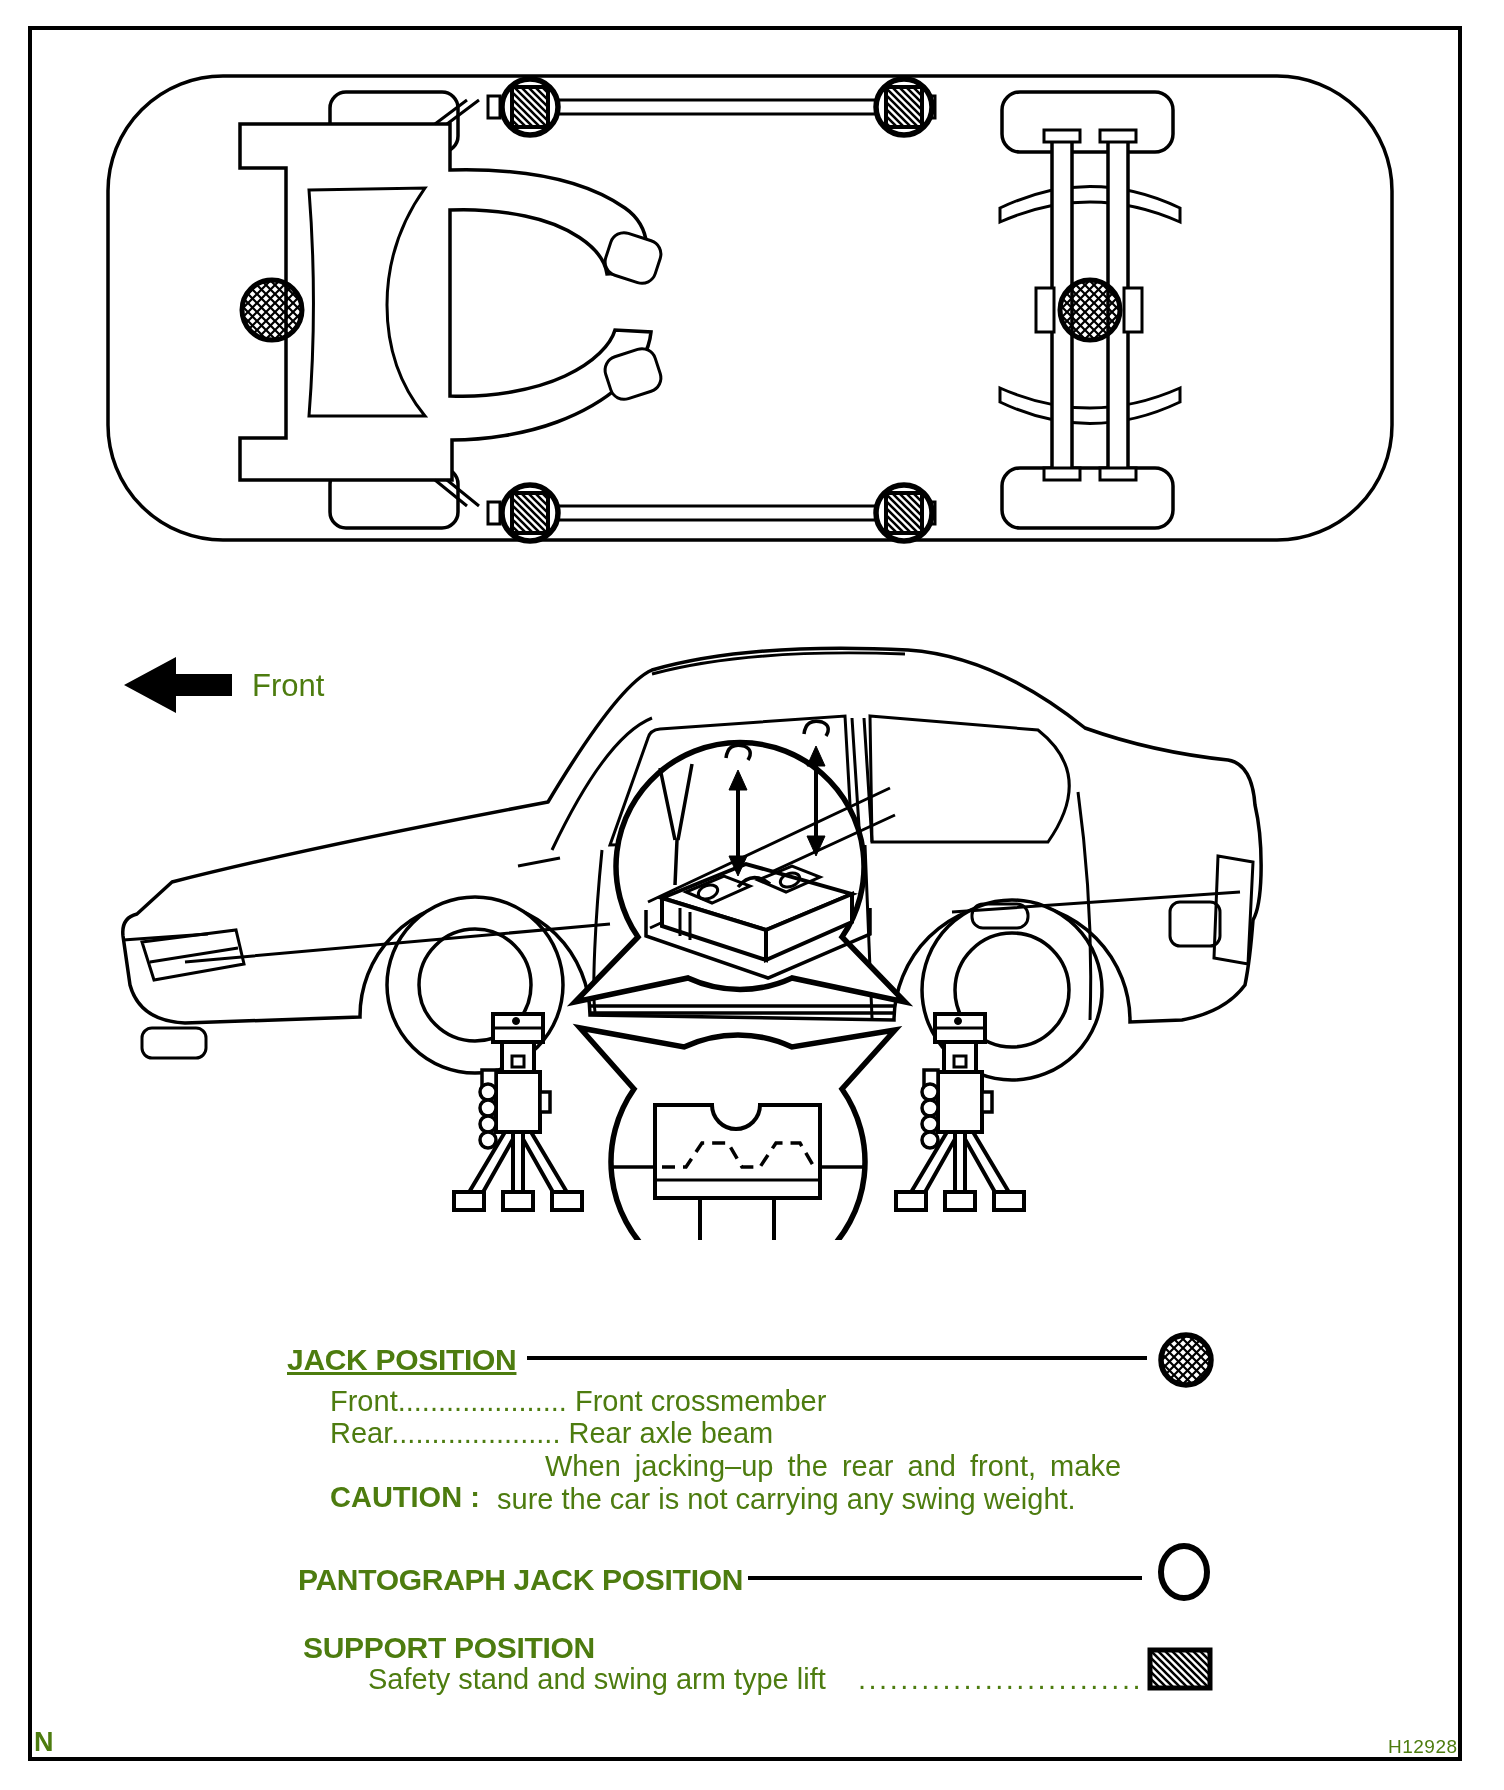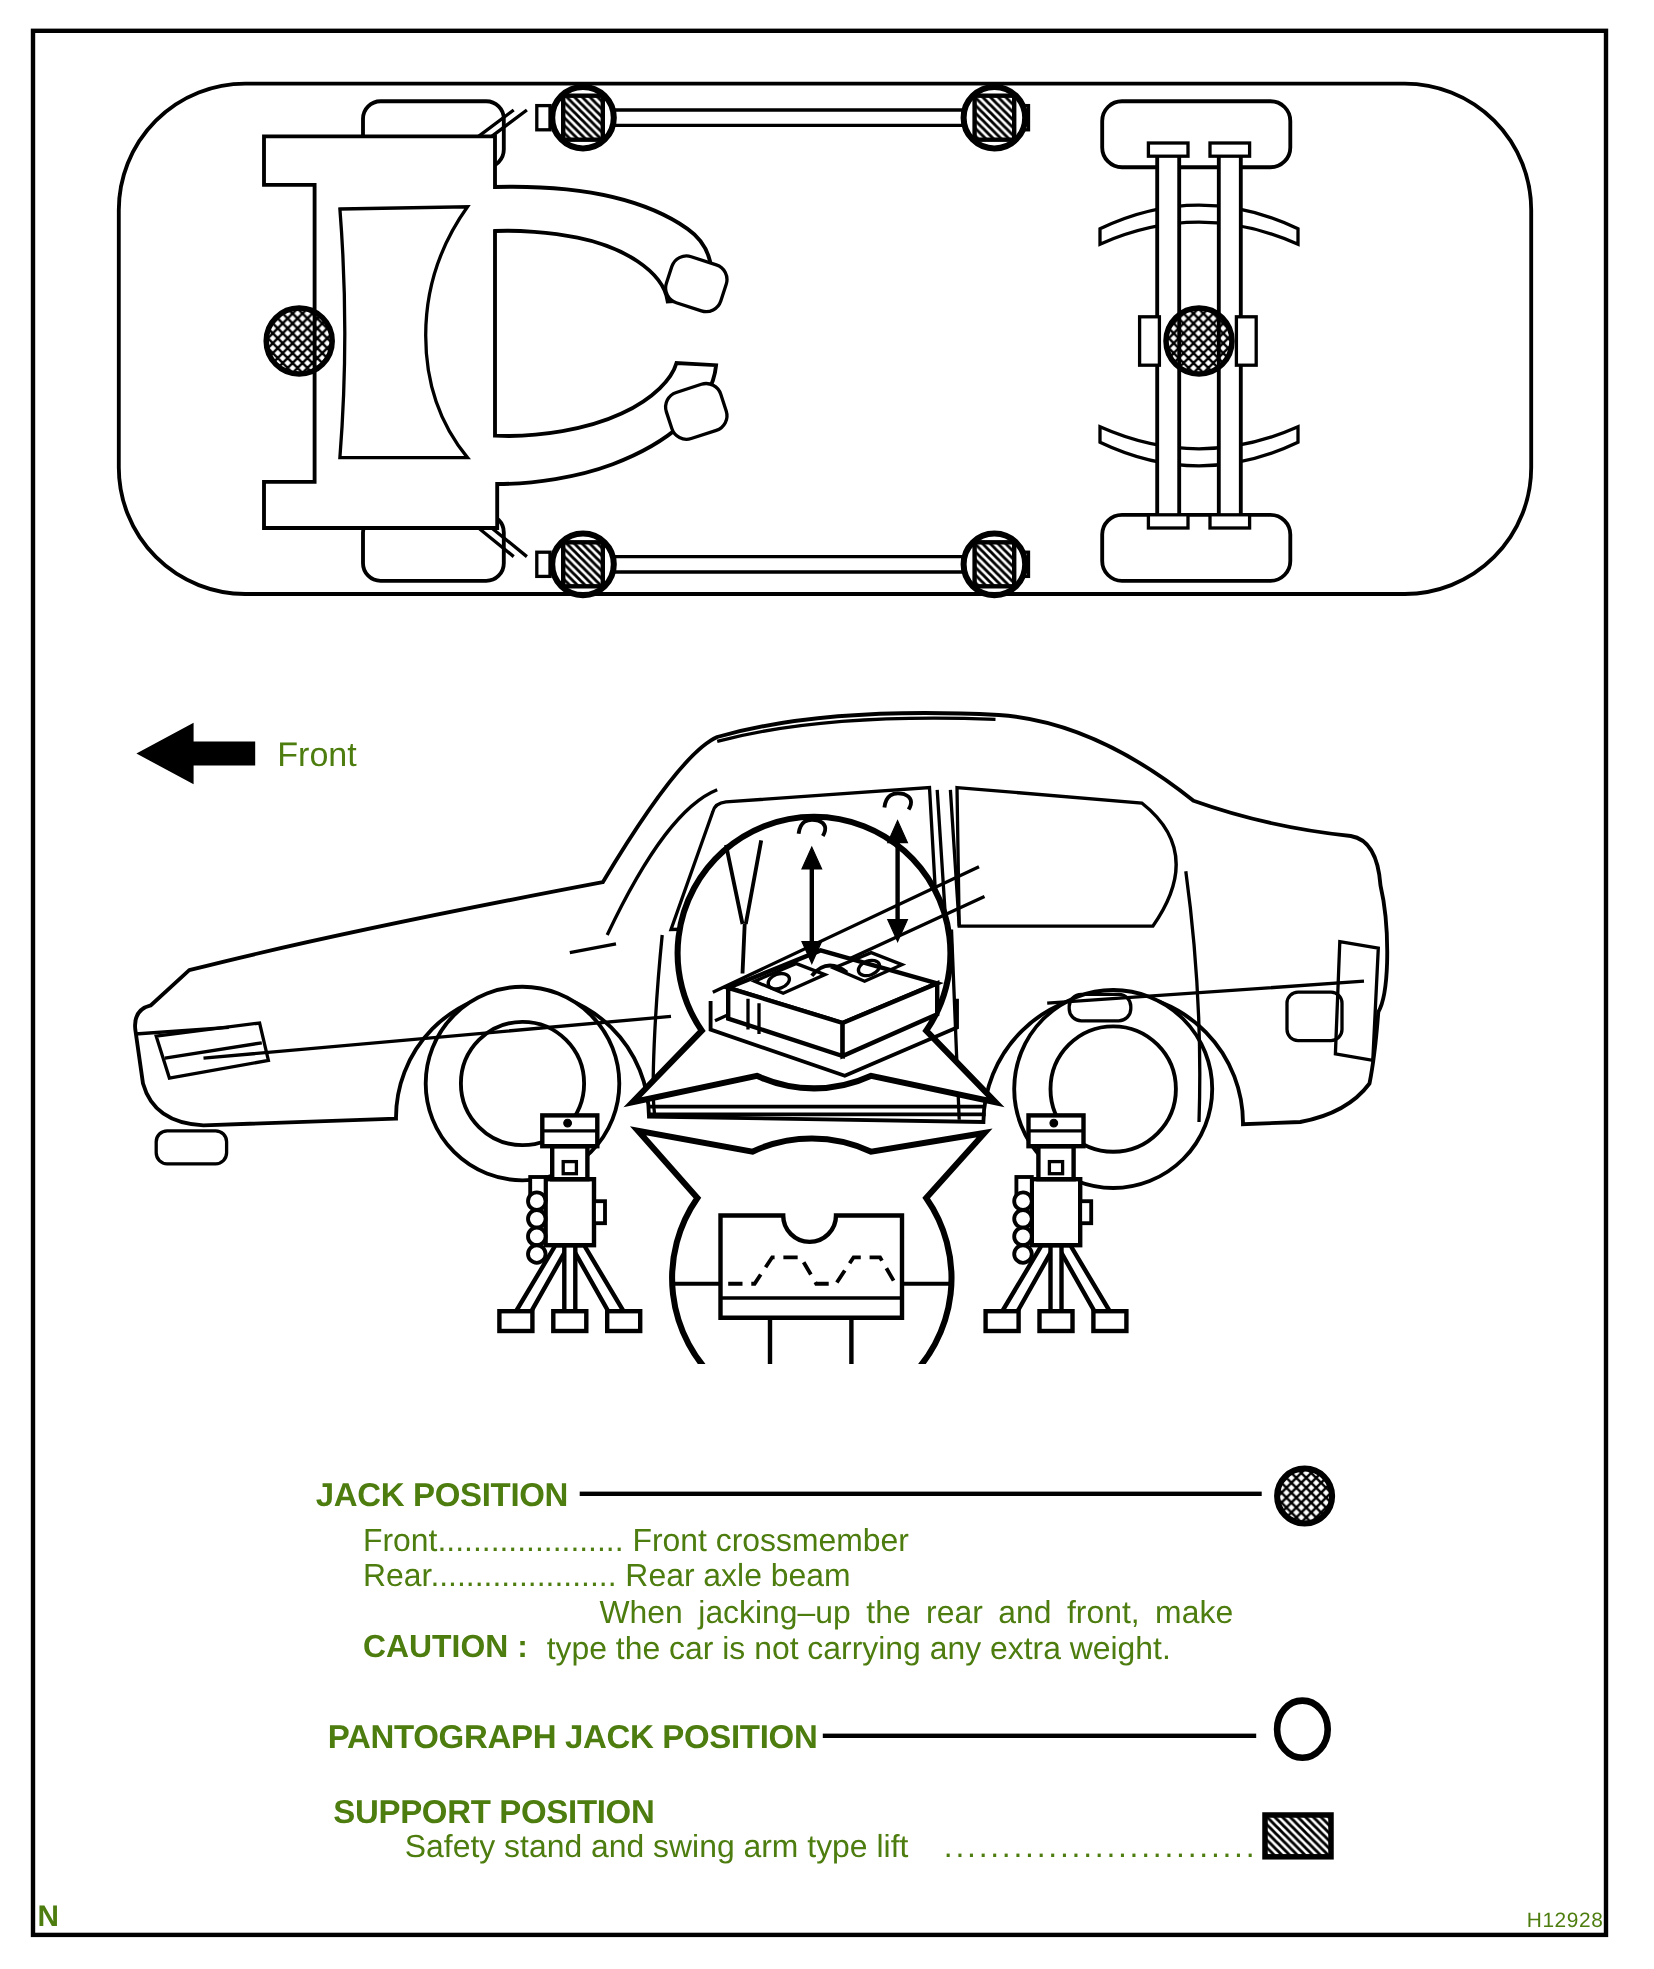--- a/index.html
+++ b/index.html
@@ -201,36 +201,36 @@
       <circle cx="840" cy="484" r="8" stroke-width="3.5"></circle>
       <circle cx="840" cy="500" r="8" stroke-width="3.5"></circle>
       <rect x="854" y="402" width="32" height="30" stroke-width="4"></rect>
       <rect x="864" y="416" width="12" height="11" stroke-width="3"></rect>
       <rect x="845" y="374" width="50" height="28" stroke-width="4"></rect>
       <line x1="845" y1="388" x2="895" y2="388" stroke-width="3"></line>
       <circle cx="868" cy="381" r="3.5" fill="#000"></circle>
     </g>
   </svg>
 
-  <span class="abs lg-title" style="left:287px;top:1343px;">JACK POSITION</span>
+  <span class="abs lg-title" style="left:287px;top:1343px;text-decoration:underline;">JACK POSITION</span>
   <div class="leader-rule" style="left:527px;top:1356px;width:620px;"></div>
   <svg style="left:1156px;top:1330px;" width="60" height="60" viewBox="0 0 60 60">
     <defs>
       <pattern id="sxh" width="9" height="9" patternUnits="userSpaceOnUse">
         <path d="M0,0 L9,9 M9,0 L0,9" stroke="#000" stroke-width="2.2"></path>
       </pattern>
     </defs>
     <circle cx="30" cy="30" r="25" fill="url(#sxh)" stroke="#000" stroke-width="5.5"></circle>
   </svg>
 
   <span class="abs lg-body" style="left:330px;top:1385px;">Front..................... Front crossmember</span>
   <span class="abs lg-body" style="left:330px;top:1417px;">Rear..................... Rear axle beam</span>
   <span class="abs lg-bold" style="left:330px;top:1449px;margin-top:32px;">CAUTION :</span>
   <span class="abs lg-body caution-just" style="left:497px;top:1450px;">When jacking–up the rear and front, make</span>
-  <span class="abs lg-body" style="left:497px;top:1483px;">type the car is not carrying any extra weight.</span>
+  <span class="abs lg-body" style="left:497px;top:1483px;">sure the car is not carrying any swing weight.</span>
 
   <span class="abs lg-title" style="left:298px;top:1563px;">PANTOGRAPH JACK POSITION</span>
   <div class="leader-rule" style="left:748px;top:1576px;width:394px;"></div>
   <svg style="left:1154px;top:1541px;" width="60" height="62" viewBox="0 0 60 62">
     <ellipse cx="30" cy="31" rx="23" ry="26" fill="#fff" stroke="#000" stroke-width="6"></ellipse>
   </svg>
 
   <span class="abs lg-title" style="left:303px;top:1631px;">SUPPORT POSITION</span>
   <span class="abs lg-body" style="left:368px;top:1663px;">Safety stand and swing arm type lift</span>
   <span class="abs lg-body dots-clip" style="left:858px;top:1663px;">........................................</span>

